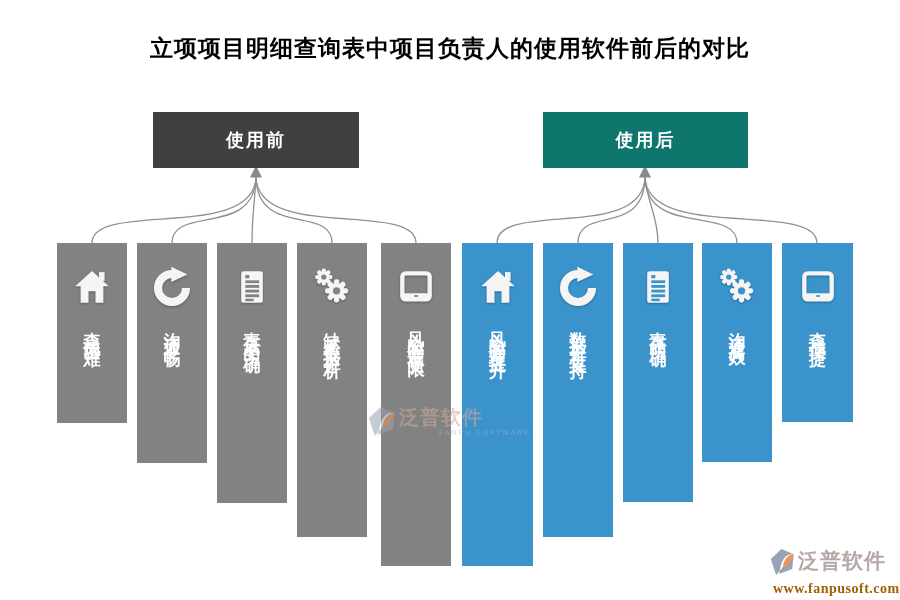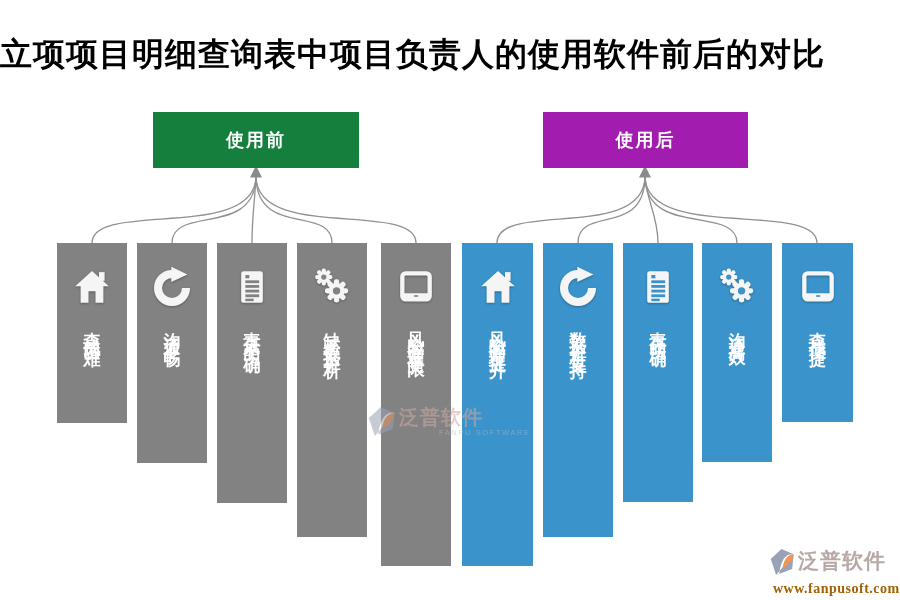--- a/index.html
+++ b/index.html
@@ -1,23 +1,23 @@
 <!DOCTYPE html>
 <html><head>
 <meta charset="utf-8">
 <style>
   html,body{margin:0;padding:0;background:#fff;}
   .stage{position:relative;width:900px;height:600px;background:#fff;overflow:hidden;
          font-family:"Liberation Sans","DejaVu Sans",sans-serif;}
-  .title{position:absolute;top:33px;left:0;width:900px;text-align:left;
-         font-size:32px;font-weight:bold;color:#000;letter-spacing:1px;margin:0;}
+  .title{position:absolute;top:33px;left:0;width:900px;text-align:center;
+         font-size:23px;font-weight:bold;color:#000;letter-spacing:1px;margin:0;}
   .hdr{position:absolute;top:112px;height:56px;display:flex;align-items:center;justify-content:center;
        color:#fff;font-size:18px;font-weight:bold;letter-spacing:2px;}
-  .hdr-before{left:153px;width:206px;background:#15803d;}
-  .hdr-after{left:543px;width:205px;background:#a21caf;}
+  .hdr-before{left:153px;width:206px;background:#404040;}
+  .hdr-after{left:543px;width:205px;background:#0f766e;}
   .connectors{position:absolute;left:0;top:0;z-index:0;}
   .col{position:absolute;top:243px;display:flex;flex-direction:column;align-items:center;z-index:1;}
   .col.g{background:#828282;color:#828282;}
   .col.b{background:#3a93ca;color:#3a93ca;}
   .c-l1{left:57px;width:70px;height:180px;}
   .c-l2{left:137px;width:70px;height:220px;}
   .c-l3{left:217px;width:70px;height:260px;}
   .c-l4{left:297px;width:70px;height:294px;}
   .c-l5{left:381px;width:70px;height:323px;}
   .c-r1{left:462px;width:71px;height:323px;}

